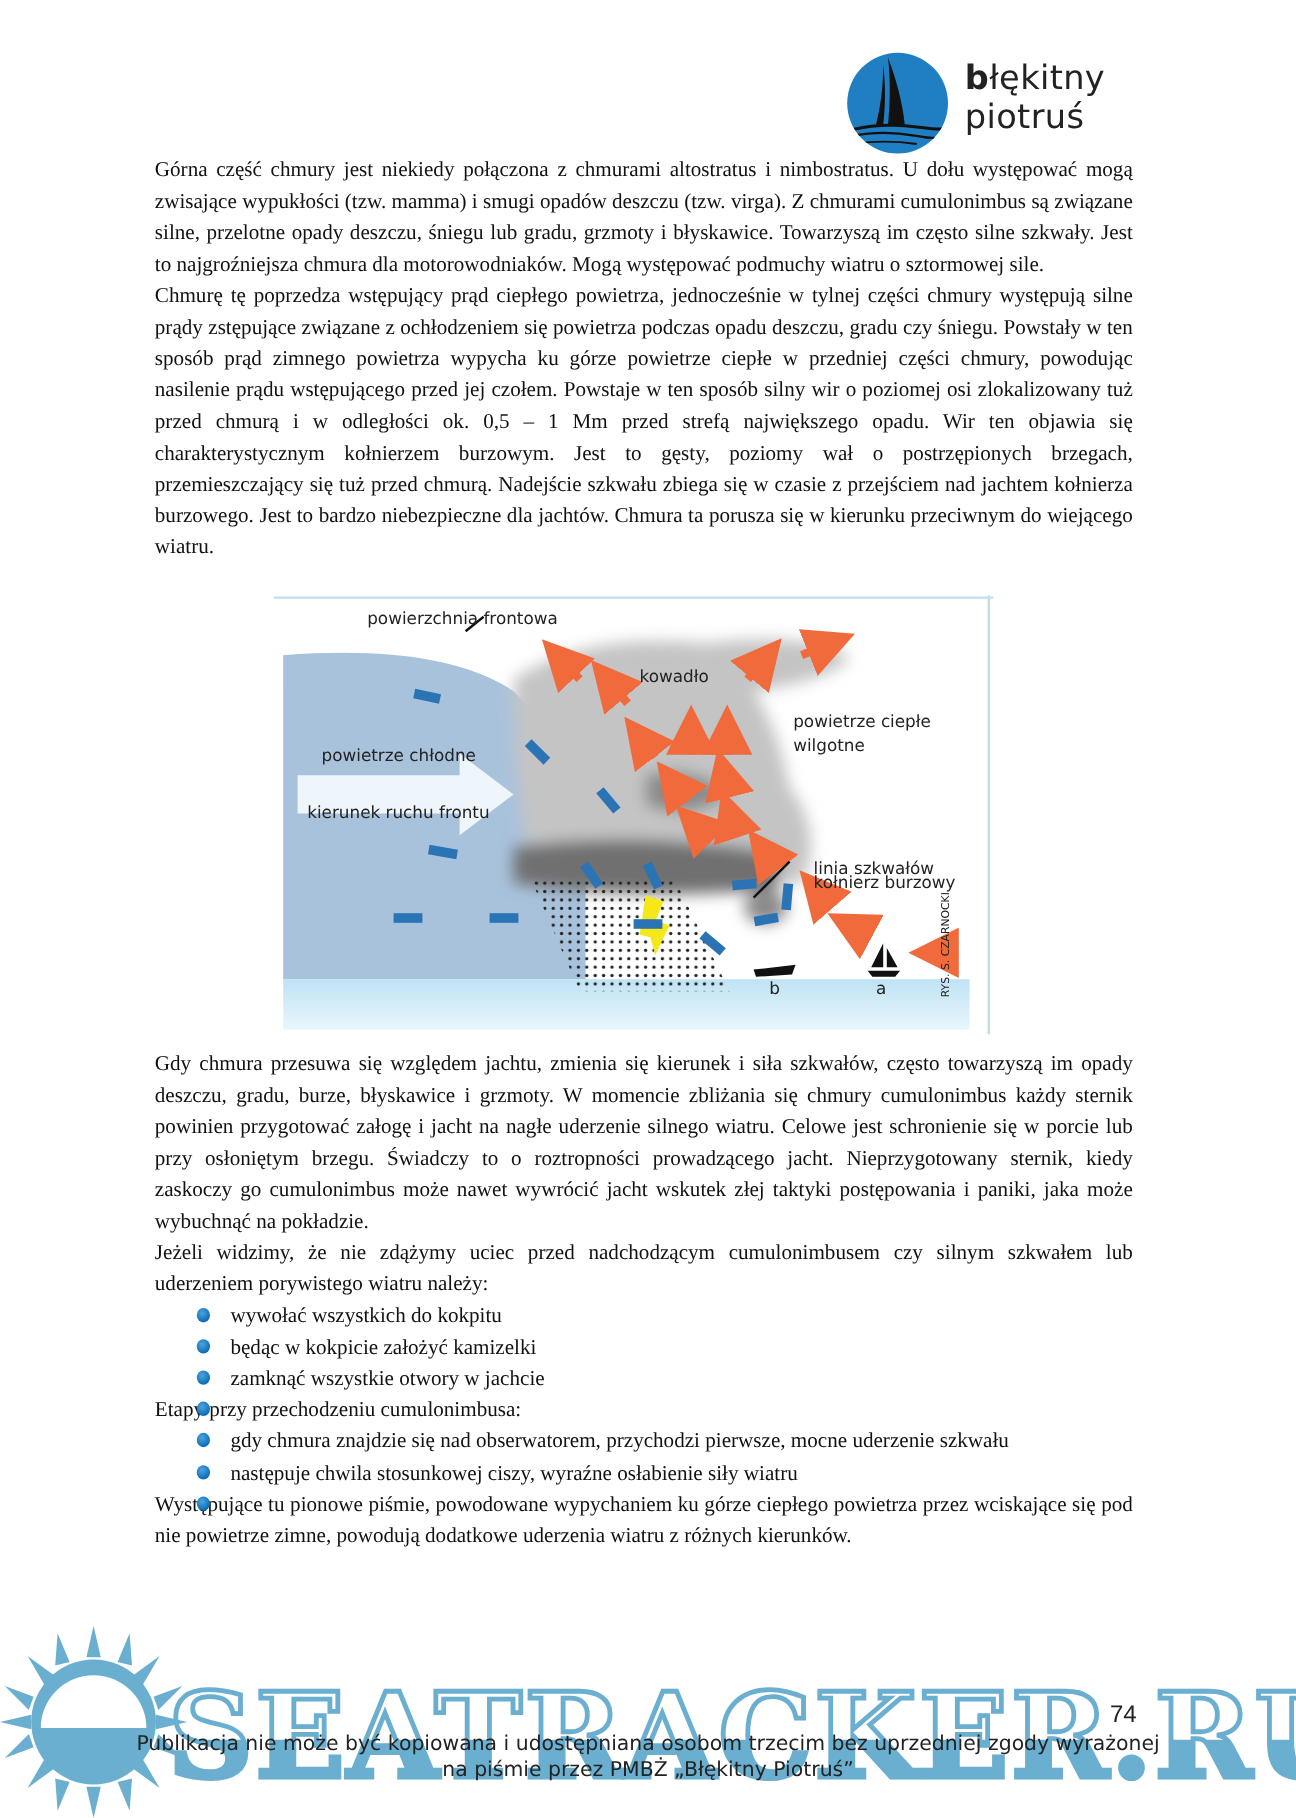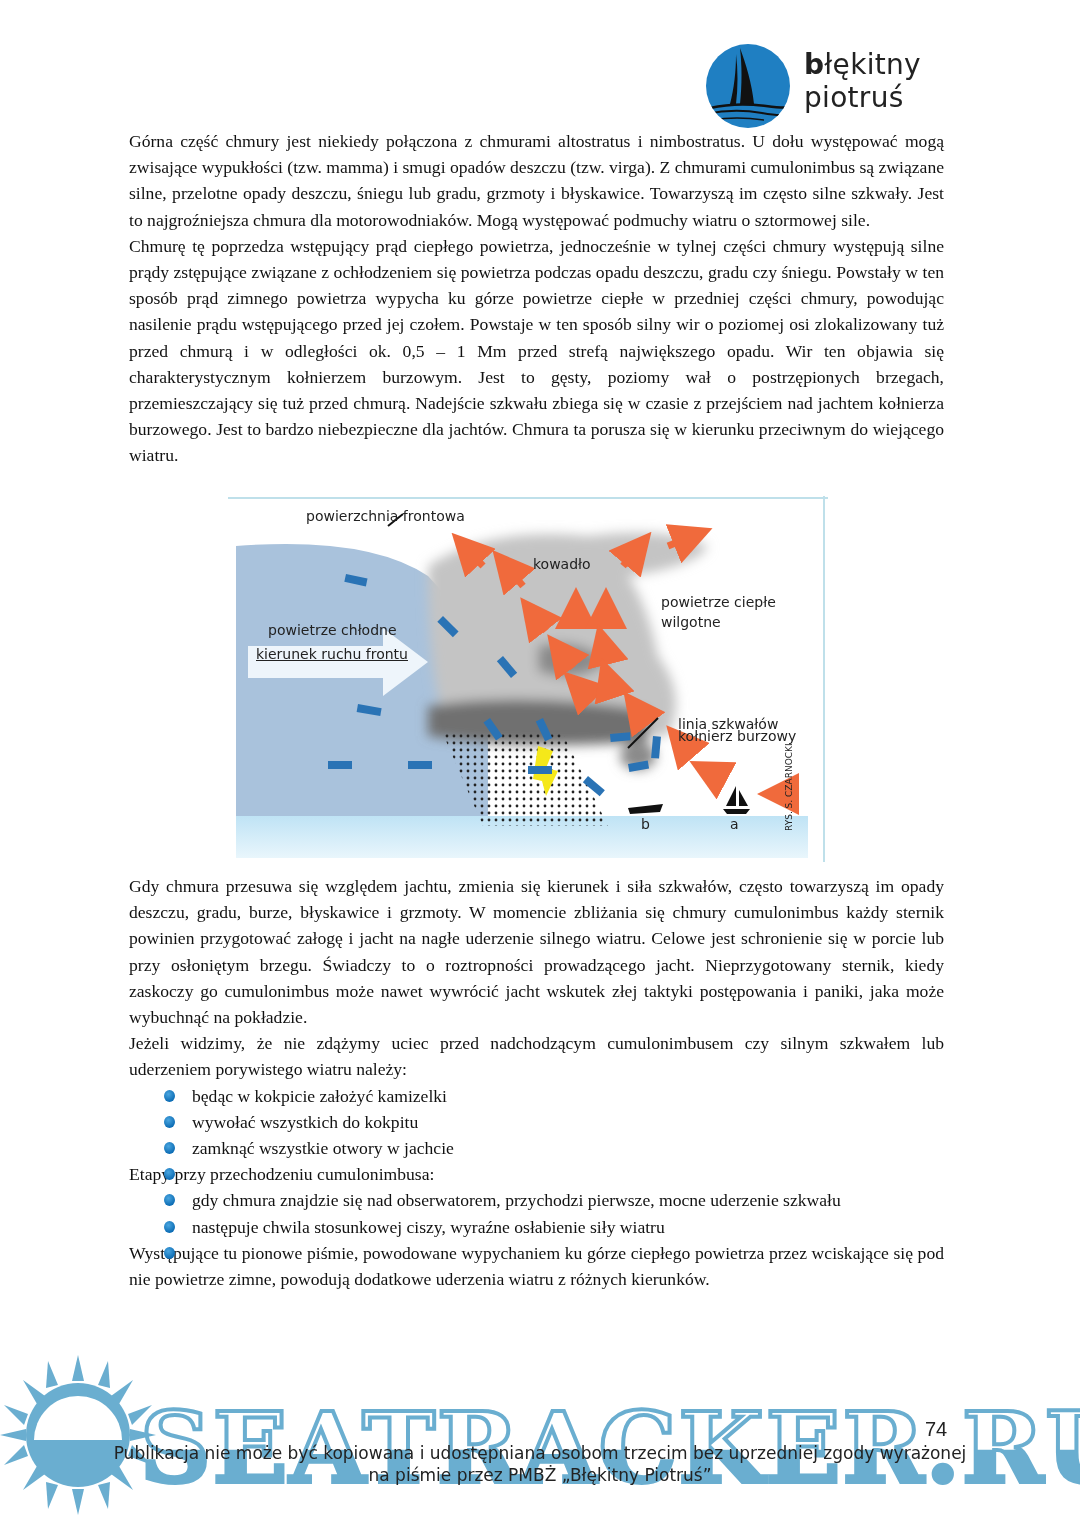--- a/index.html
+++ b/index.html
@@ -122,34 +122,34 @@
     <line x1="175" y1="18" x2="160" y2="30" stroke="#111" stroke-width="2"></line>
 
     <path d="M400 312 L435 308 L432 316 L402 318 Z" fill="#111"></path>
     <path d="M508 290 L508 310 L498 310 Z M511 294 L520 310 L511 310 Z M495 313 L522 313 L518 318 L499 318 Z" fill="#111"></path>
   </svg>
   <span class="fig-label" style="left:78px; top:12px;">powierzchnia frontowa</span>
   <span class="fig-label" style="left:305px; top:60px;">kowadło</span>
   <span class="fig-label" style="left:433px; top:98px;">powietrze ciepłe</span>
   <span class="fig-label" style="left:433px; top:118px;">wilgotne</span>
   <span class="fig-label" style="left:40px; top:126px;">powietrze chłodne</span>
-  <span class="fig-label" style="left:28px; top:150px;text-decoration:underline;">kierunek ruchu frontu</span>
+  <span class="fig-label" style="left:28px; top:174px;">kierunek ruchu frontu</span>
   <span class="fig-label" style="left:450px; top:200px;margin-top:32px;">kołnierz burzowy</span>
   <span class="fig-label" style="left:450px; top:220px;">linia szkwałów</span>
   <span class="fig-label" style="left:413px; top:320px;">b</span>
   <span class="fig-label" style="left:502px; top:320px;">a</span>
   <span class="fig-label" style="left:556px; top:335px; font-size:9px; transform:rotate(-90deg); transform-origin:left top;">RYS. S. CZARNOCKI</span>
 </div>
 
 <div class="body-text" style="top:873px;">
   <p class="para last">Gdy chmura przesuwa się względem jachtu, zmienia się kierunek i siła szkwałów, często towarzyszą im opady deszczu, gradu, burze, błyskawice i grzmoty. W momencie zbliżania się chmury cumulonimbus każdy sternik powinien przygotować załogę i jacht na nagłe uderzenie silnego wiatru. Celowe jest schronienie się w porcie lub przy osłoniętym brzegu. Świadczy to o roztropności prowadzącego jacht. Nieprzygotowany sternik, kiedy zaskoczy go cumulonimbus może nawet wywrócić jacht wskutek złej taktyki postępowania i paniki, jaka może wybuchnąć na pokładzie.</p>
   <p class="para last">Jeżeli widzimy, że nie zdążymy uciec przed nadchodzącym cumulonimbusem czy silnym szkwałem lub uderzeniem porywistego wiatru należy:</p>
   <ul class="bullets">
+    <li><span class="dot"></span><span>wywołać wszystkich do kokpitu</span></li>
     <li><span class="dot"></span><span>będąc w kokpicie założyć kamizelki</span></li>
-    <li><span class="dot"></span><span>wywołać wszystkich do kokpitu</span></li>
     <li><span class="dot"></span><span>zamknąć wszystkie otwory w jachcie</span></li>
     <li><span class="dot"></span></li>
   </ul>
   <p class="para last">Etapy przy przechodzeniu cumulonimbusa:</p>
   <ul class="bullets">
     <li><span class="dot"></span><span>gdy chmura znajdzie się nad obserwatorem, przychodzi pierwsze, mocne uderzenie szkwału</span></li>
     <li><span class="dot"></span><span>następuje chwila stosunkowej ciszy, wyraźne osłabienie siły wiatru</span></li>
     <li><span class="dot"></span></li>
   </ul>
   <p class="para last">Występujące tu pionowe piśmie, powodowane wypychaniem ku górze ciepłego powietrza przez wciskające się pod nie powietrze zimne, powodują dodatkowe uderzenia wiatru z różnych kierunków.</p>

